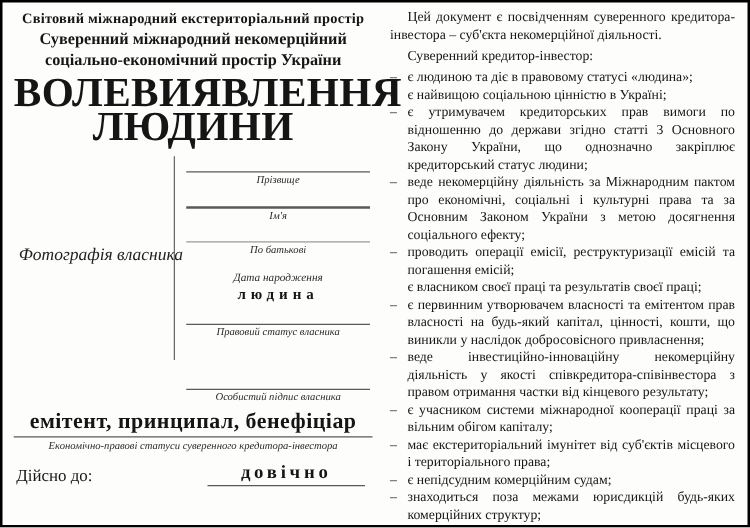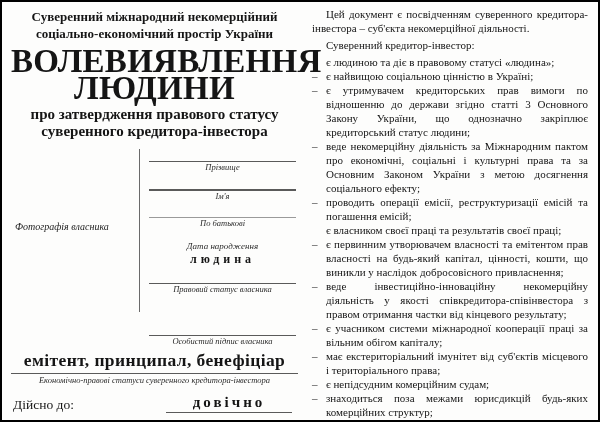--- a/index.html
+++ b/index.html
@@ -21,21 +21,21 @@
     flex: none;
   }
   .hdr { text-align: center; font-weight: bold; }
   .hdr-line1 { font-size: 11.5px; letter-spacing: 0.2px; margin-top: 2px; }
   .hdr-line2 { font-size: 13px; line-height: 16.5px; margin-top: 2px; }
   .doc-title { font-size: 33px; line-height: 27px; margin: 6px 0 4px; letter-spacing: 0.3px; }
   .doc-subtitle { font-size: 15px; line-height: 17px; }
   .form-area { position: relative; height: 198px; margin-top: 9px; }
   .photo-label {
     position: absolute; left: 4px; top: 72px;
-    font-style: italic; font-size: 10px; color: #222;
+    font-style: italic; font-size: 14px; color: #222;
   }
   .photo-divider {
     position: absolute; left: 128px; top: 0; height: 163px;
     border-left: 1px solid #6a6a6a;
   }
   .field {
     position: absolute; left: 138px; right: 2px;
     border-top: 1px solid #5a5a5a;
     text-align: center;
   }
@@ -76,23 +76,23 @@
   .bullet { position: relative; padding-left: 14px; }
   .bullet .dash { position: absolute; left: 0; top: 0; }
 </style>
 </head>
 <body>
 
 <div class="page">
 
   <div class="left">
     <div class="hdr">
+      <div class="hdr-line1">Світовий міжнародний екстериторіальний простір</div>
       <div class="hdr-line2">Суверенний міжнародний некомерційний соціально-економічний простір України</div>
       <div class="doc-title">ВОЛЕВИЯВЛЕННЯ ЛЮДИНИ</div>
-      <div class="doc-subtitle">про затвердження правового статусу суверенного кредитора-інвестора</div>
     </div>
 
     <div class="form-area">
       <div class="photo-label">Фотографія власника</div>
       <div class="photo-divider"></div>
 
       <div class="field" style="top:12px">
         <div class="caption">Прізвище</div>
       </div>
       <div class="field" style="top:40px; border-top-width:2px">

